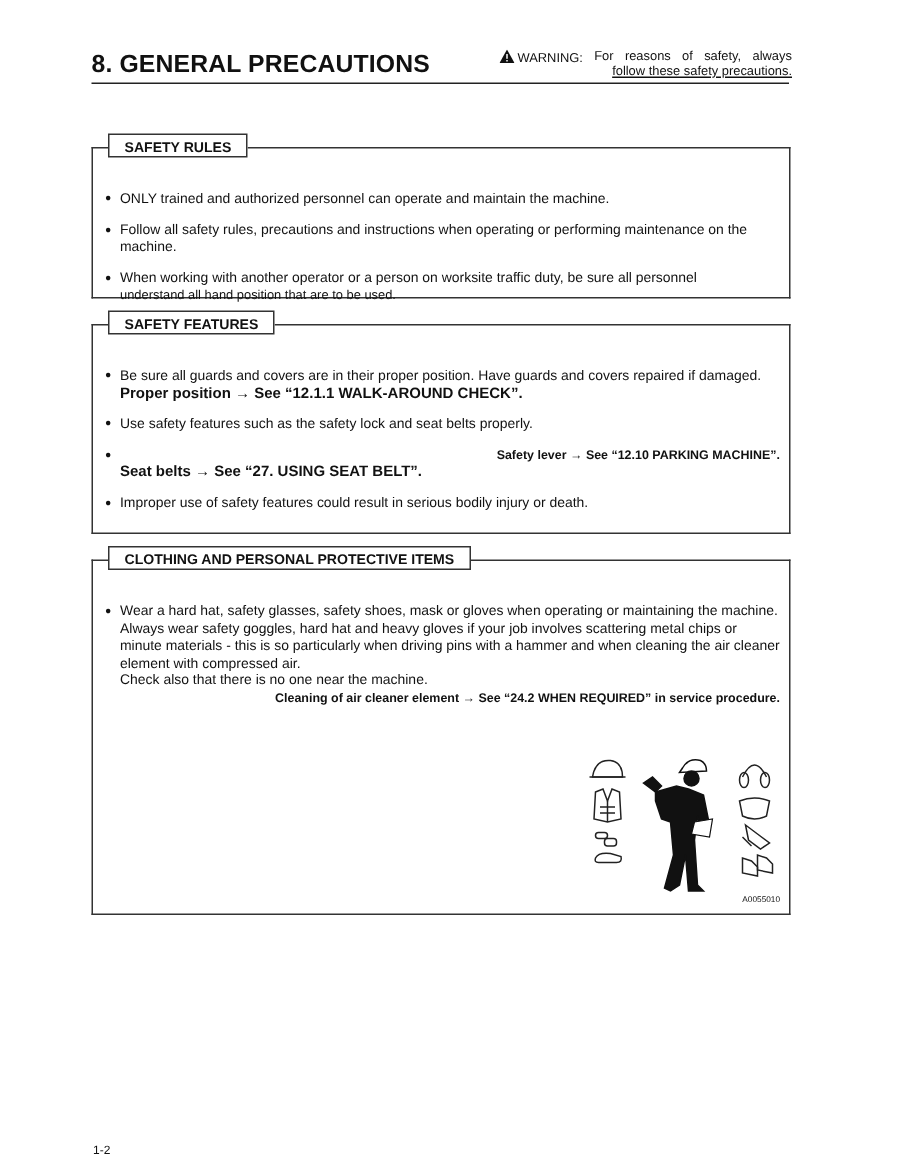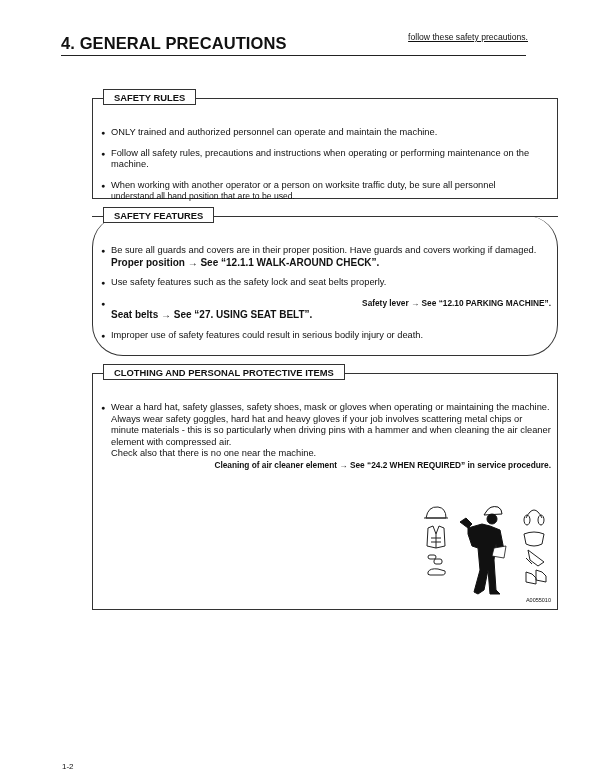--- a/index.html
+++ b/index.html
@@ -5,48 +5,62 @@
   html, body { margin:0; padding:0; background:#fff; }
   body { width:607px; height:781px; position:relative; overflow:hidden; color:#111;
          font-family:"Liberation Sans", sans-serif; }
   .title { position:absolute; left:61px; top:34px; font-weight:bold; font-size:16.5px; letter-spacing:0.1px; }
   .rule { position:absolute; left:61px; top:55px; width:465px; height:0; border-top:1.3px solid #222; }
   .warning { position:absolute; left:333px; top:33px; width:195px; font-size:8.6px; line-height:9px; }
   .warning .w1 { display:flex; justify-content:space-between; }
   .warning .w2 { padding-left:13px; }
   .warn-icon { display:inline-block; width:10px; height:9px; vertical-align:-1px; margin-right:2px; }
 
-  .box { position:absolute; left:61px; width:464px; border:1px solid #333; border-top:none;margin-left:31px; }
+  .box { position:absolute; left:61px; width:464px; border:1px solid #333; border-top:none; }
   .box .topline { position:absolute; top:0; height:0; border-top:1px solid #333; }
   .box .tl-left { left:-1px; width:12px; }
   .box .tl-right { right:-1px; }
   .box .tab { position:absolute; top:-9px; left:10px; border:1px solid #333; background:#fff;
               font-weight:bold; font-size:9.4px; padding:2px 10px 1px 10px; white-space:nowrap; }
   .box .content { padding-top:29px; padding-left:8px; padding-right:6px; }
   .item { display:flex; font-size:9.3px; line-height:11.5px; margin-bottom:9px; }
   .bullet { width:10px; flex:none; font-size:7px; line-height:11.5px; }
   .item .txt { flex:1; }
   .ref { font-weight:bold; font-size:10px; display:block; }
   .ref.small { font-size:8.3px;text-align:right; }
   .small-txt { font-size:8.6px; }
 
   #box1 { top:98px; height:100px; }
-  #box2 { top:216px; height:139px;border-radius:31px; }
+  #box2 { top:216px; height:139px; }
   #box3 { top:373px; height:236px; }
 
   .illus { position:absolute; left:325px; top:127px; width:140px; height:106px; }
   .figid { position:absolute; right:6px; bottom:6px; font-size:5.5px; }
   .pagenum { position:absolute; left:62px; top:762px; font-size:8px; }
 </style>
 </head>
 <body>
 
-<div class="title">4. GENERAL PRECAUTIONS</div>
+<div class="title">8. GENERAL PRECAUTIONS</div>
 <div class="rule"></div>
 <div class="warning">
+  <div class="w1">
+    <span>
+      <svg class="warn-icon" viewBox="0 0 10 9">
+          <polygon points="5,0 10,9 0,9" fill="#111"></polygon>
+          <rect x="4.5" y="3" width="1" height="3.2" fill="#fff"></rect>
+          <rect x="4.5" y="7" width="1" height="1" fill="#fff"></rect>
+        </svg><span>WARNING:</span>
+    </span>
+    <span>For</span>
+    <span>reasons</span>
+    <span>of</span>
+    <span>safety,</span>
+    <span>always</span>
+  </div>
   <div class="w2" style="text-decoration:underline;text-align:right;">follow these safety precautions.</div>
 </div>
 
 <div class="box" id="box1">
   <div class="topline tl-left"></div>
   <div class="topline tl-right" style="left: 103px;"></div>
   <div class="tab">SAFETY RULES</div>
   <div class="content">
     <div class="item">
         <span class="bullet">●</span>
@@ -63,21 +77,21 @@
   </div>
 </div>
 
 <div class="box" id="box2">
   <div class="topline tl-left"></div>
   <div class="topline tl-right" style="left: 121px;"></div>
   <div class="tab">SAFETY FEATURES</div>
   <div class="content">
     <div class="item">
         <span class="bullet">●</span>
-        <span class="txt"><span>Be sure all guards and covers are in their proper position. Have guards and covers working if damaged.</span><span class="ref">Proper position → See “12.1.1 WALK-AROUND CHECK”.</span></span>
+        <span class="txt"><span>Be sure all guards and covers are in their proper position. Have guards and covers repaired if damaged.</span><span class="ref">Proper position → See “12.1.1 WALK-AROUND CHECK”.</span></span>
       </div>
     <div class="item">
         <span class="bullet">●</span>
         <span class="txt">Use safety features such as the safety lock and seat belts properly.</span>
       </div>
     <div class="item">
         <span class="bullet">●</span>
         <span class="txt"><span class="ref small">Safety lever → See “12.10 PARKING MACHINE”.</span><span class="ref">Seat belts → See “27. USING SEAT BELT”.</span></span>
       </div>
     <div class="item">

